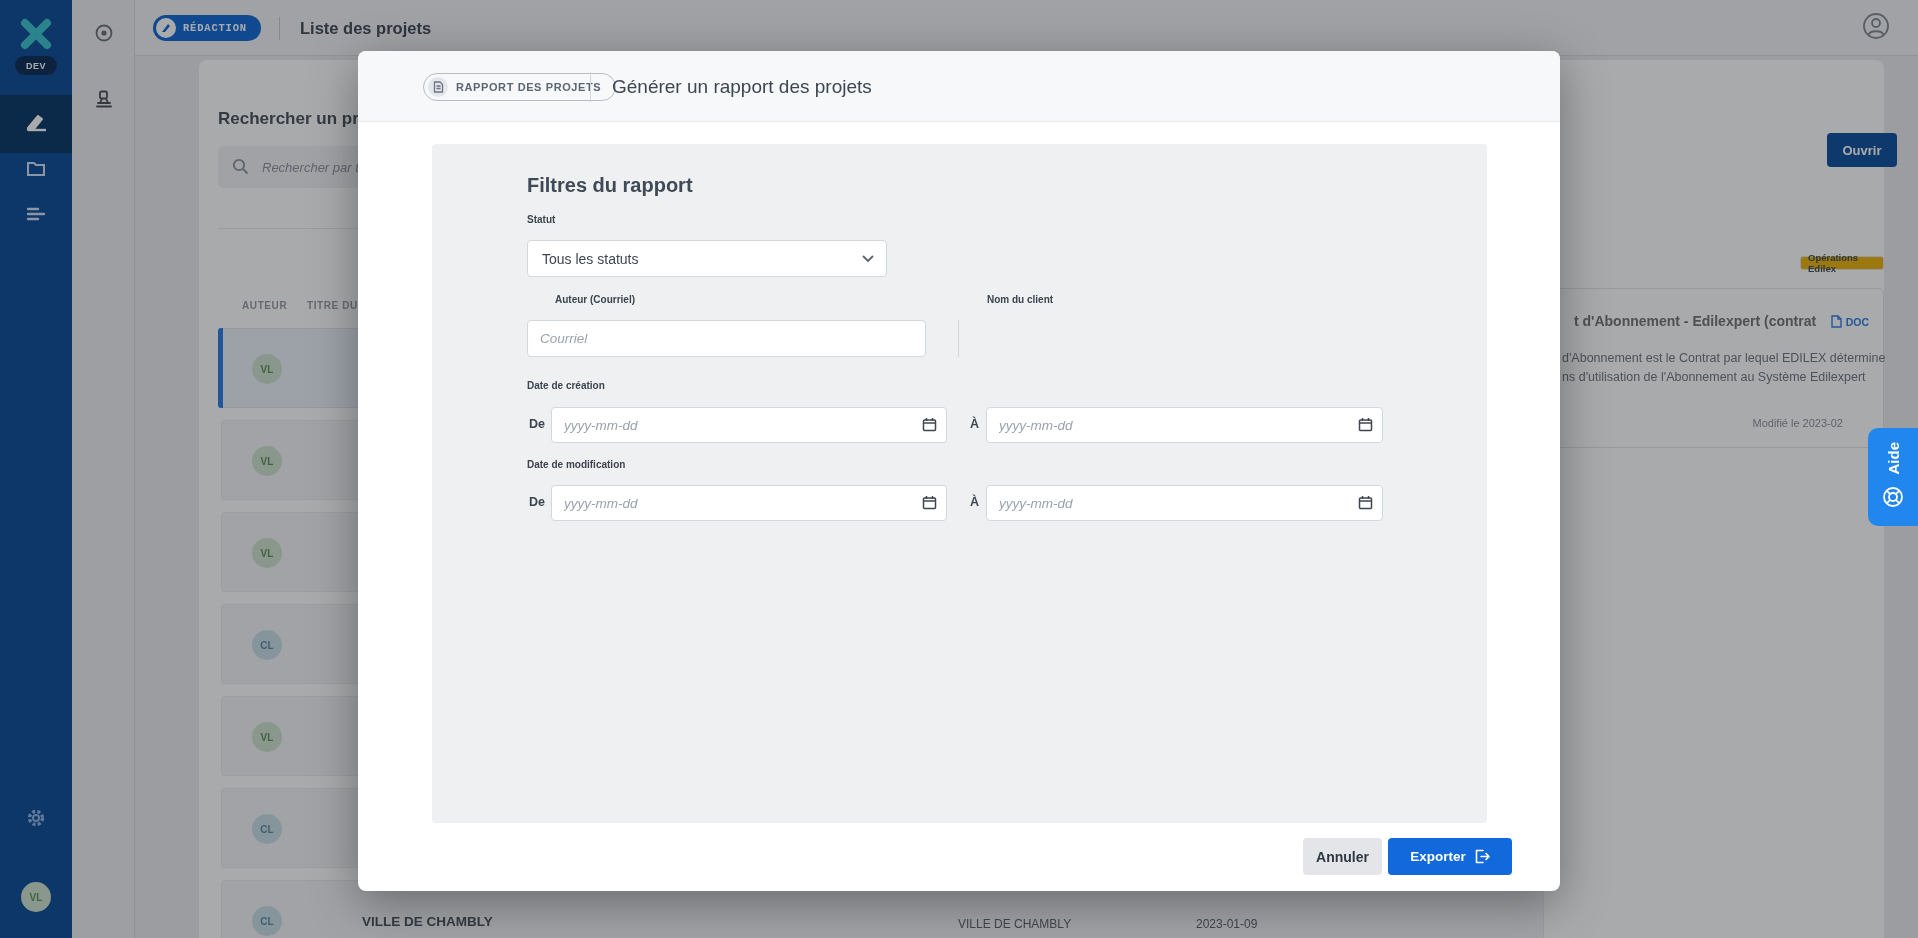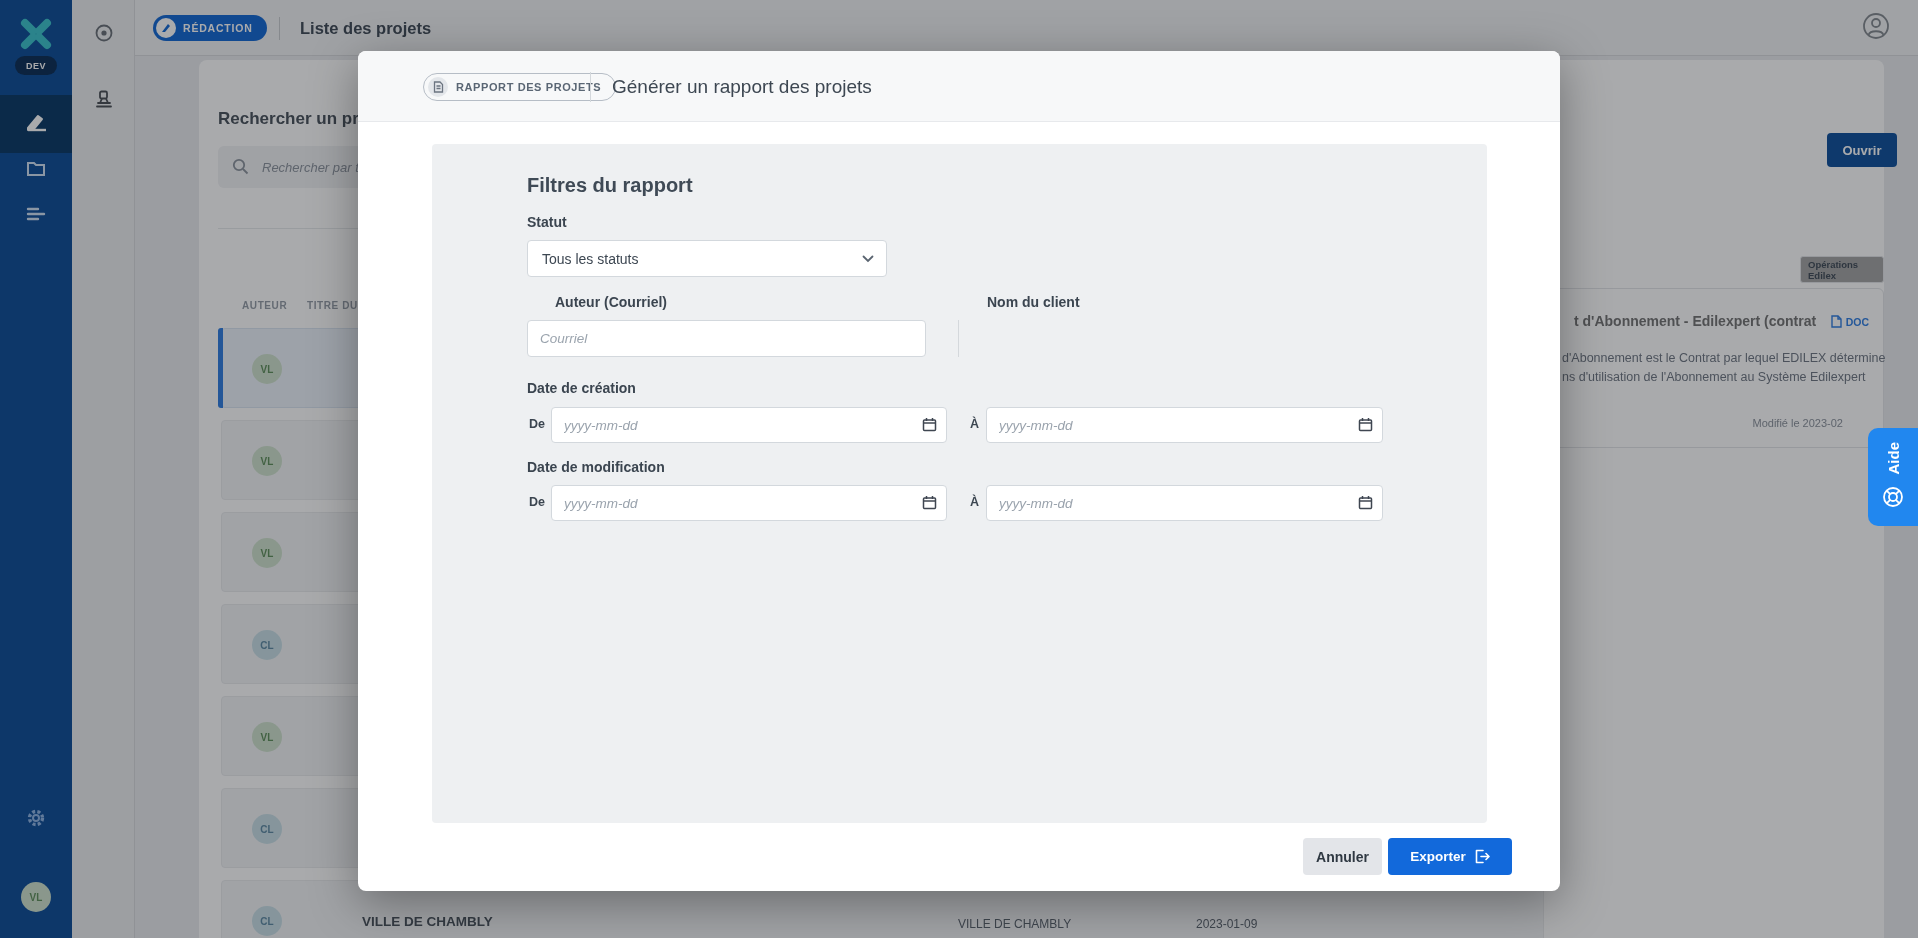--- a/index.html
+++ b/index.html
@@ -20,21 +20,21 @@
 
   .iconbar { position:absolute; left:72px; top:0; width:63px; height:938px; background:#eceef0; border-right:1px solid #d8dadd; z-index:1; }
   .iconbar .ib-icon { position:absolute; left:20px; width:24px; height:24px; display:flex; align-items:center; justify-content:center; }
 
   .main { position:absolute; left:135px; top:0; width:1783px; height:938px; z-index:1; }
   .topbar { position:absolute; left:0; top:0; width:1783px; height:56px; background:#f1f2f4; border-bottom:1px solid #d8dadd; }
   .mode-badge { position:absolute; left:18px; top:15px; height:26px; background:#1268d3; border-radius:13px;
     display:flex; align-items:center; gap:7px; padding:0 14px 0 3px; }
   .mode-badge .dot { width:20px; height:20px; border-radius:50%; background:#fff; display:flex; align-items:center; justify-content:center; }
   .mode-badge .dot svg { display:block; }
-  .mode-badge .mlabel { color:#fff; font-size:10.5px; font-weight:bold; letter-spacing:.8px; }
+  .mode-badge .mlabel { color:#fff; font-size:10.5px; font-weight:bold; letter-spacing:.8px;font-family:Liberation Mono, monospace; }
   .tb-div { position:absolute; left:144px; top:17px; width:1px; height:23px; background:#c9cccf; }
   .page-title { position:absolute; left:165px; top:19px; font-size:16.5px; color:#3f4a56; font-weight:600; }
   .tb-user { position:absolute; right:28px; top:12px; width:28px; height:28px; }
 
   .content-card { position:absolute; left:64px; top:60px; width:1685px; height:878px; background:#ffffff; border-radius:8px 8px 0 0; }
 
   .search-title { position:absolute; left:19px; top:49px; font-size:17px; font-weight:bold; color:#49525c; }
   .search-box { position:absolute; left:19px; top:86px; width:560px; height:42px; background:#f1f2f4; border-radius:6px; }
   .search-box svg { position:absolute; left:14px; top:12px; }
   .search-box input { position:absolute; left:44px; top:0; width:500px; height:42px; border:0; background:transparent; outline:none;
@@ -52,21 +52,21 @@
     font-size:10px; font-weight:bold; display:flex; align-items:center; justify-content:center; }
   .av-vl { background:#cfe2cd; color:#5f8f5c; }
   .av-cl { background:#c8dfe7; color:#5d89a3; }
   .ptitle { position:absolute; left:140px; top:33px; font-size:13.5px; font-weight:bold; color:#49525c; white-space:nowrap; }
   .ptitle.hl { color:#1e6fd9; }
   .pclient { position:absolute; left:736px; top:36px; font-size:12px; color:#5a636d; }
   .pdate { position:absolute; left:974px; top:36px; font-size:12px; color:#5a636d; }
 
   .open-btn { position:absolute; left:1628px; top:73px; width:70px; height:34px; background:#0d4f9c; border:0; border-radius:4px;
     color:#fff; font-family:"Liberation Sans",sans-serif; font-size:13px; font-weight:bold; }
-  .ops-chip { position:absolute; left:1601px; top:196px; height:27px; padding:0 7px; background:#a3a3a3; border:1px solid #e3e5e8;
+  .ops-chip { position:absolute; left:1601px; top:196px; height:14px; padding:0 7px; background:#eab308; border:1px solid #e3e5e8;
     border-radius:3px; font-size:9.5px; font-weight:bold; color:#3f4a56; display:flex; align-items:center; }
   .doc-card { position:absolute; left:1346px; top:228px; width:339px; height:160px; background:#fff; border:1px solid #e3e5e8; border-radius:6px; }
   .doc-title { position:absolute; left:28px; top:24px; width:250px; font-size:14px; font-weight:bold; color:#737373; white-space:nowrap; overflow:hidden; }
   .doc-link { position:absolute; right:14px; top:26px; display:flex; align-items:center; gap:4px;
     color:#2f7de1; font-size:10.5px; font-weight:bold; }
   .doc-line { position:absolute; left:16px; font-size:12.5px; color:#6e7682; white-space:nowrap; }
   .doc-modified { position:absolute; right:40px; top:128px; font-size:11px; color:#8a919b; }
 
   
   .overlay { position:absolute; inset:0; background:rgba(16,20,25,0.36); z-index:50; }
@@ -80,21 +80,21 @@
   .m-header { position:absolute; left:0; top:0; width:1202px; height:71px; background:#f7f8f9; border-bottom:1px solid #e7e9ec; border-radius:8px 8px 0 0; }
   .m-pill { position:absolute; left:65px; top:22px; height:28px; border:1.5px solid #b6bdc6; border-radius:15px;
     display:flex; align-items:center; gap:8px; padding:0 14px 0 4px; }
   .m-pill .picon { width:20px; height:20px; border-radius:50%; background:#e3e6ea; display:flex; align-items:center; justify-content:center; }
   .m-pill .ptext { font-size:11px; font-weight:bold; letter-spacing:.6px; color:#5a6674; }
   .m-hdiv { position:absolute; left:232px; top:21px; width:1px; height:30px; background:#d4d8dc; }
   .m-title { position:absolute; left:254px; top:25px; font-size:19px; color:#3d4752; }
 
   .m-panel { position:absolute; left:74px; top:93px; width:1055px; height:679px; background:#eef0f2; border-radius:4px; }
   .f-section { position:absolute; left:95px; top:30px; font-size:20px; font-weight:600; color:#3f4a56; }
-  .f-label { position:absolute; font-size:14px; font-weight:bold; color:#3b4550; }
+  .f-label { position:absolute; font-size:10px; font-weight:bold; color:#3b4550; }
   .f-select { position:absolute; left:95px; top:96px; width:360px; height:37px; background:#fff; border:1px solid #d3d8dd; border-radius:4px;
     display:flex; align-items:center; padding:0 14px; font-size:14px; color:#3d4752; cursor:pointer; }
   .f-select svg { position:absolute; right:12px; top:14px; }
   .f-input { position:absolute; height:37px; background:#fff; border:1px solid #d3d8dd; border-radius:4px; padding:0 12px;
     font-family:"Liberation Sans",sans-serif; font-size:13.5px; color:#3d4752; outline:none; }
   .f-input::placeholder { font-style:italic; color:#9aa3ad; }
   .v-div { position:absolute; left:526px; top:176px; width:1px; height:37px; background:#d4d8dc; }
   .pre-label { position:absolute; font-size:12.5px; font-weight:bold; color:#3b4550; }
   .date-wrap { position:absolute; height:53px; }
   .date-wrap input { width:100%; height:36px; background:#fff; border:1px solid #d3d8dd; border-radius:4px; padding:0 34px 0 12px;

